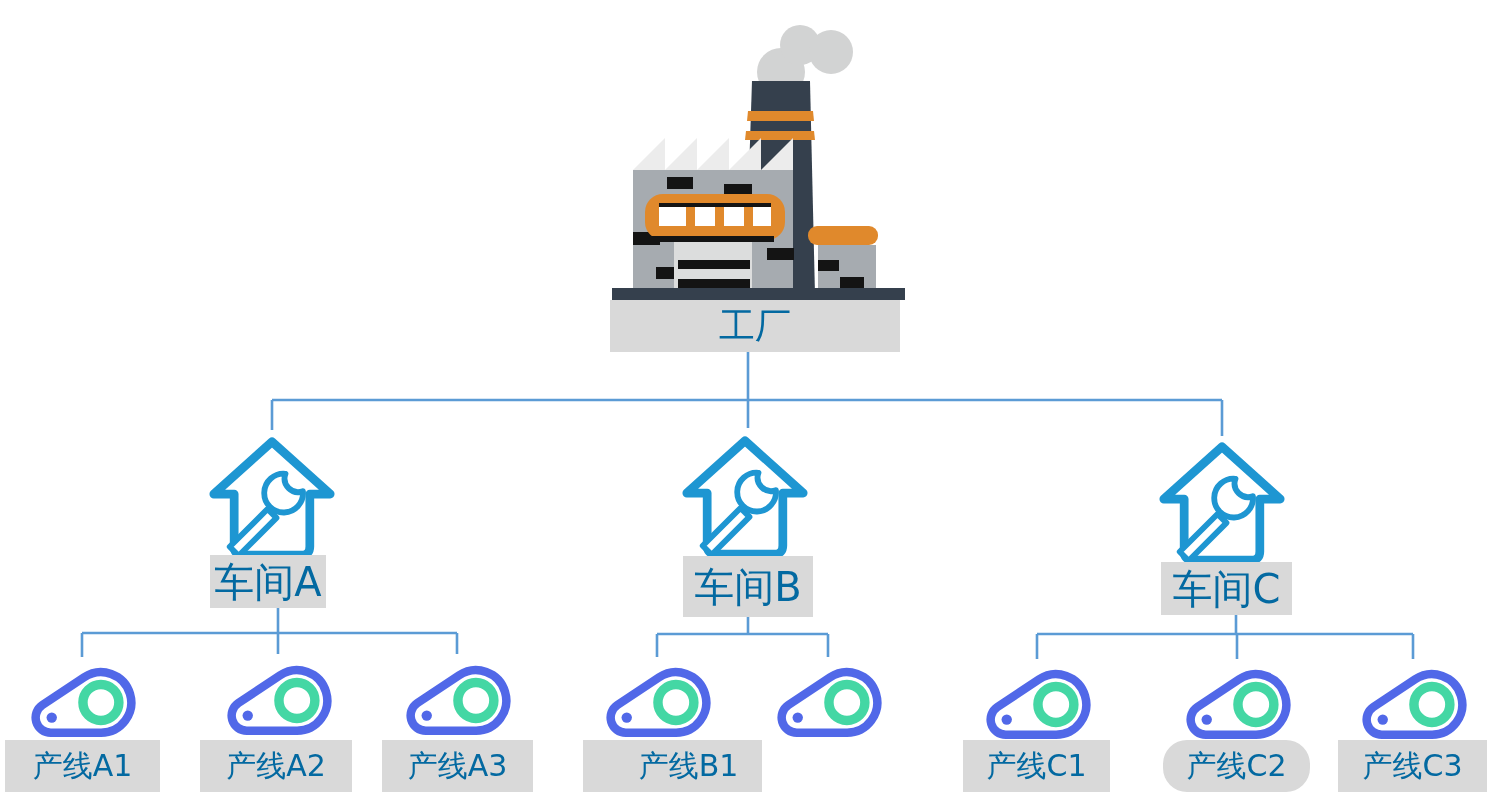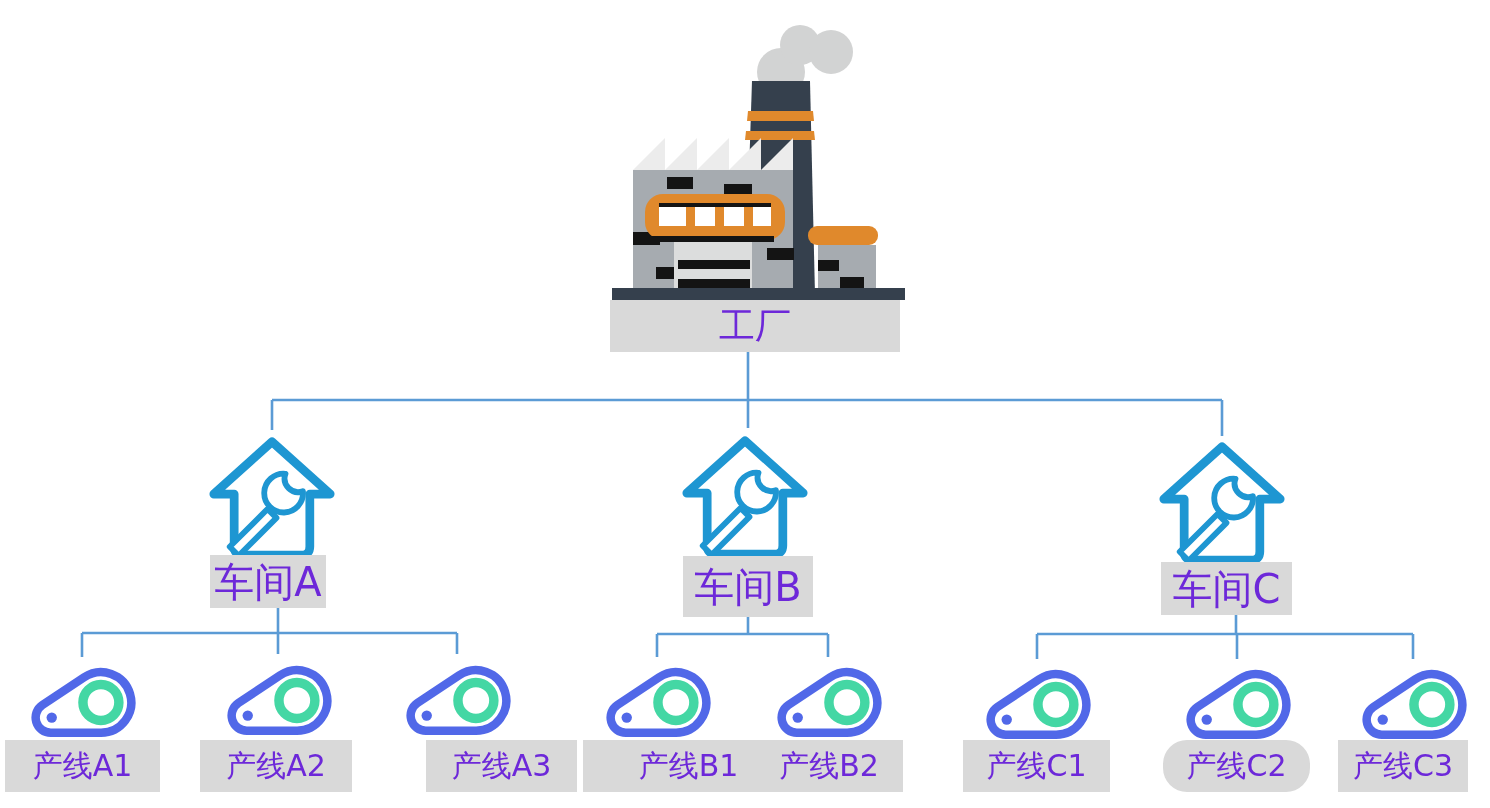--- a/index.html
+++ b/index.html
@@ -8,21 +8,21 @@
     width:1490px;height:808px;
     overflow:hidden;
     background:#ffffff;
     font-family:"DejaVu Sans","Liberation Sans",sans-serif;
   }
   .connectors{position:absolute;left:0;top:0;z-index:1;}
   .node-icon{position:absolute;z-index:2;display:block;}
   .lbl{
     position:absolute;z-index:3;
     display:flex;align-items:center;justify-content:center;
-    background:#d9d9d9;color:#6d28d9;
+    background:#d9d9d9;color:#0369a1;
     white-space:nowrap;line-height:1;
   }
   .lbl-root{font-size:36px;}
   .lbl-ws{font-size:40px;}
   .lbl-line{font-size:30px;}
   .defs-holder{position:absolute;width:0;height:0;overflow:hidden;}
 </style>
 </head>
 <body>
 
@@ -131,40 +131,39 @@
   <div class="lbl lbl-line" style="left:5px;top:740px;width:155px;height:52px;">产线A1</div>
 
   <svg class="node-icon" style="left:222px;top:656px;" width="112" height="87" viewBox="0 0 118 92">
       <use href="#beltline-icon"></use>
     </svg>
   <div class="lbl lbl-line" style="left:200px;top:740px;width:152px;height:52px;">产线A2</div>
 
   <svg class="node-icon" style="left:401px;top:656px;" width="112" height="87" viewBox="0 0 118 92">
       <use href="#beltline-icon"></use>
     </svg>
-  <div class="lbl lbl-line" style="left:382px;top:740px;width:151px;height:52px;margin-left:44px;">产线A3</div>
+  <div class="lbl lbl-line" style="left:382px;top:740px;width:151px;height:52px;">产线A3</div>
 
   <svg class="node-icon" style="left:601px;top:658px;" width="112" height="87" viewBox="0 0 118 92">
       <use href="#beltline-icon"></use>
     </svg>
   <div class="lbl lbl-line" style="left:583px;top:740px;width:147px;height:52px;padding-left:32px;">产线B1</div>
 
   <svg class="node-icon" style="left:772px;top:658px;" width="112" height="87" viewBox="0 0 118 92">
       <use href="#beltline-icon"></use>
     </svg>
-  <div class="lbl lbl-line" style="left:755px;top:740px;width:148px;height:52px;">产线B2</div>
 
   <svg class="node-icon" style="left:981px;top:660px;" width="112" height="87" viewBox="0 0 118 92">
       <use href="#beltline-icon"></use>
     </svg>
   <div class="lbl lbl-line" style="left:963px;top:740px;width:147px;height:52px;">产线C1</div>
 
   <svg class="node-icon" style="left:1181px;top:660px;" width="112" height="87" viewBox="0 0 118 92">
       <use href="#beltline-icon"></use>
     </svg>
   <div class="lbl lbl-line" style="left:1163px;top:740px;width:147px;height:52px;border-radius:24px;">产线C2</div>
 
   <svg class="node-icon" style="left:1357px;top:660px;" width="112" height="87" viewBox="0 0 118 92">
       <use href="#beltline-icon"></use>
     </svg>
-  <div class="lbl lbl-line" style="left:1338px;top:740px;width:130px;height:52px;">产线C3</div>
+  <div class="lbl lbl-line" style="left:1338px;top:740px;width:149px;height:52px;">产线C3</div>
 
 </div>
 
 </body></html>

